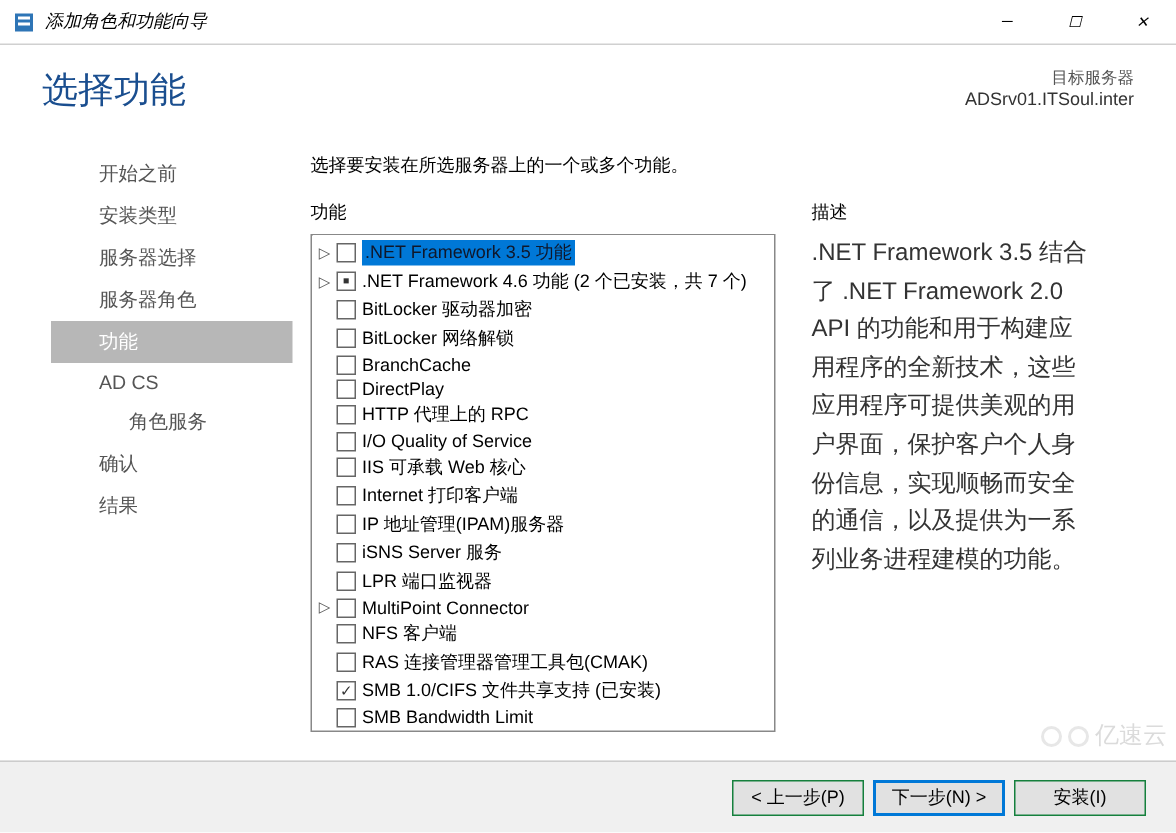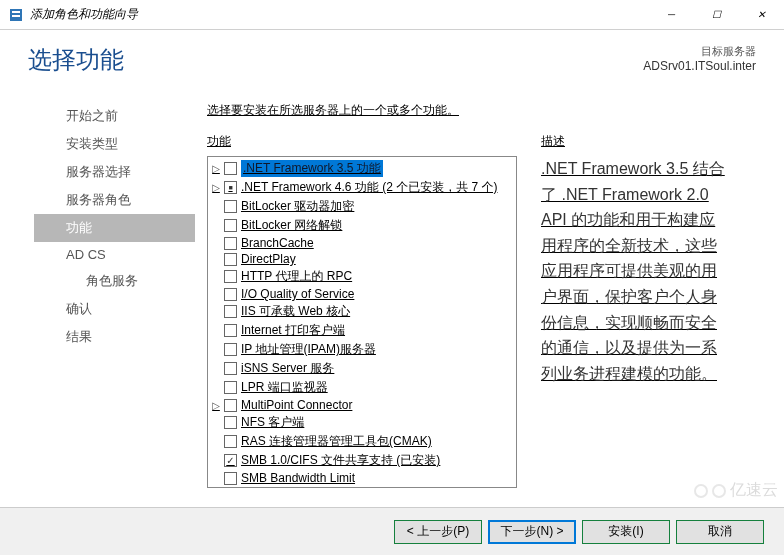--- a/index.html
+++ b/index.html
@@ -11,21 +11,21 @@
 .titlebar .winbtn { width: 45px; height: 29px; display: flex; align-items: center; justify-content: center; font-size: 10px; }
 .header { padding: 14px 28px 8px 28px; display: flex; justify-content: space-between; align-items: flex-start; }
 .header h1 { font-size: 24px; font-weight: 300; color: #1a4e8f; }
 .header .tgt { text-align: right; font-size: 11px; color: #555; }
 .header .tgt .s { font-size: 12px; color: #333; }
 .content { display: flex; padding: 0 0 0 0; height: 425px; }
 .nav { width: 195px; padding: 18px 0 0 0; font-size: 13px; }
 .nav .item { padding: 5px 0 5px 32px; color: #555; cursor: pointer; margin-left: 34px; }
 .nav .item.active { background: #b7b7b7; color: #fff; }
 .nav .item.sub { padding-left: 52px; }
-.main { flex: 1; padding: 18px 8px 0 12px; text-decoration: underline; }
+.main { flex: 1; padding: 18px 8px 0 12px; }
 .main .instr { font-size: 12px; margin-bottom: 14px; }
 .pane-row { display: flex; gap: 24px; }
 .col { display: flex; flex-direction: column; }
 .col.left { width: 310px; }
 .col.right { width: 190px; }
 .col h3 { font-size: 12px; font-weight: normal; margin-bottom: 6px; }
 .listbox { border: 1px solid #888; height: 332px; overflow-y: scroll; overflow-x: hidden; background: #fff; font-size: 12px; padding: 2px 0; }
 .li { display: flex; align-items: center; padding: 1px 2px; white-space: nowrap; }
 .li .exp { width: 12px; text-align: center; color: #555; font-size: 10px; }
 .li .cb { width: 13px; height: 13px; border: 1px solid #666; margin: 0 4px 0 2px; flex-shrink: 0; display: flex; align-items: center; justify-content: center; font-size: 10px; background: #fff; }
@@ -195,14 +195,13 @@
 <div class="watermark">
   <span class="ring"></span>
     <span class="ring"></span>
   <span>亿速云</span>
 </div>
 
 <div class="footer">
   <button class="btn">&lt; 上一步(P)</button>
   <button class="btn primary">下一步(N) &gt;</button>
   <button class="btn" disabled="">安装(I)</button>
-  <button class="btn">取消</button>
 </div>
 
 </body></html>

